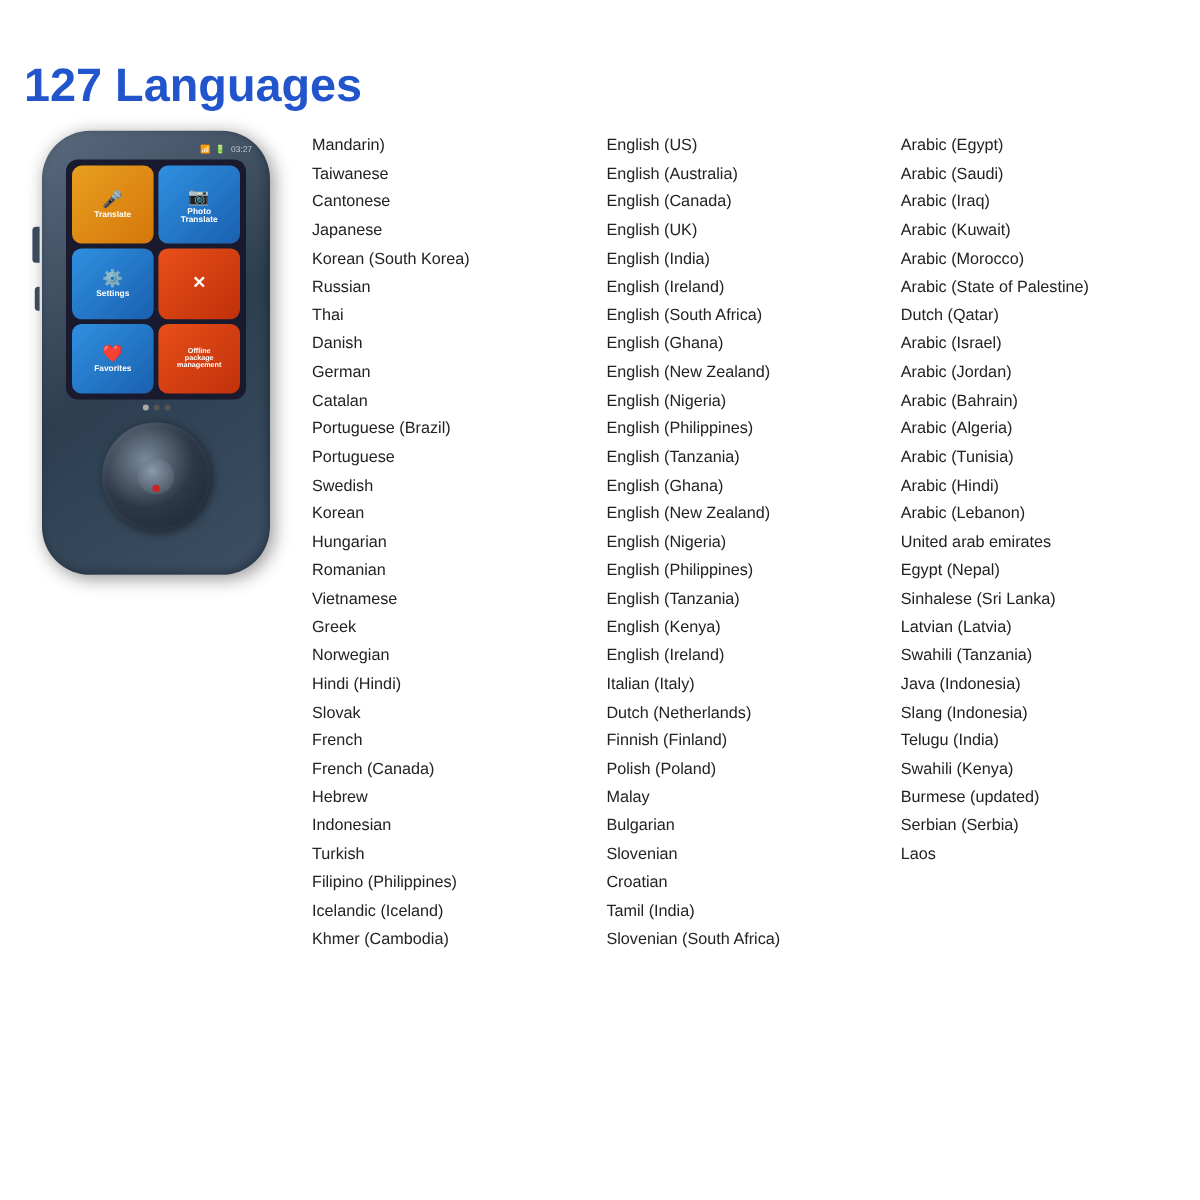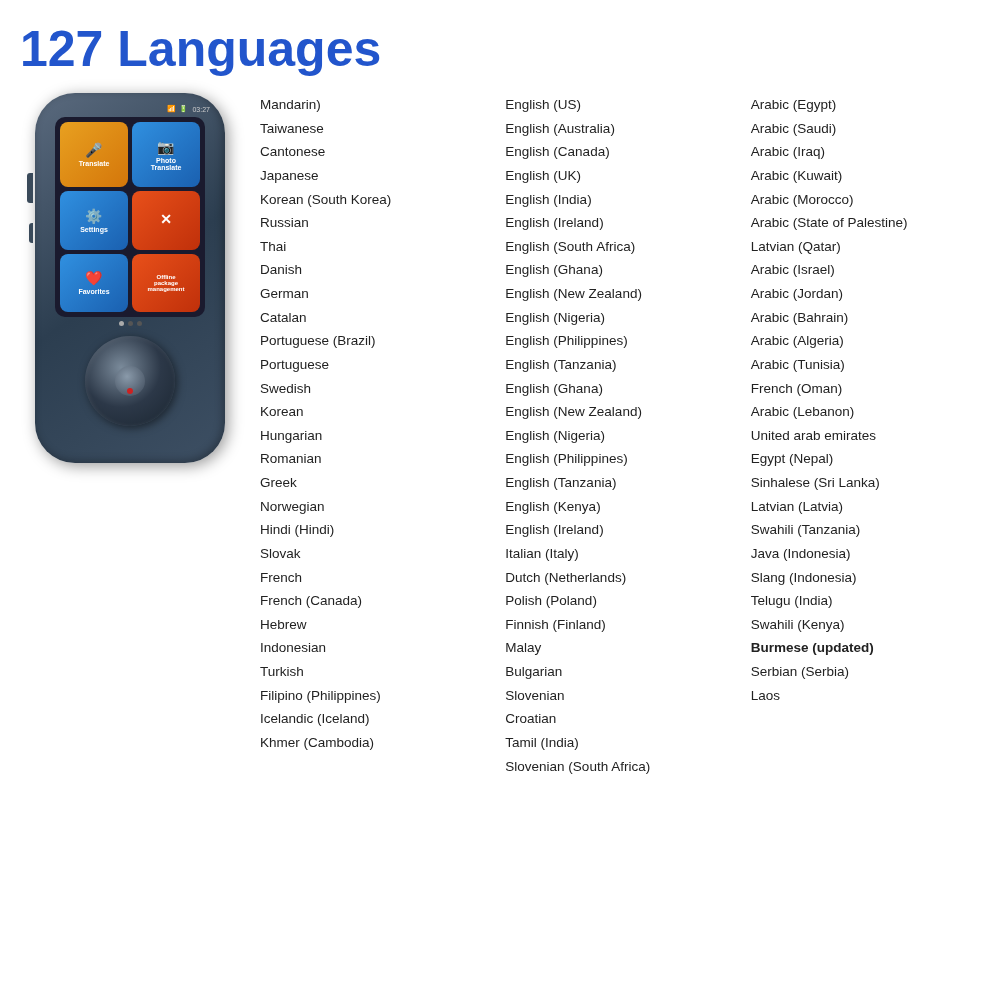--- a/index.html
+++ b/index.html
@@ -10,24 +10,25 @@
       font-family: Arial, sans-serif;
       overflow: hidden;
     }
     .page {
       width: 1000px;
       height: 1000px;
       padding: 20px;
       position: relative;
     }
     .title {
-      font-size: 50px;
+      font-size: 39px;
       font-weight: bold;
       color: #2255cc;
       margin-bottom: 15px;
+      margin-top: 30px;
     }
     .content-area {
       display: flex;
       flex-direction: row;
       gap: 0;
     }
     
     .device-container {
       width: 220px;
       flex-shrink: 0;
@@ -171,21 +172,21 @@
       display: flex;
       flex-direction: column;
     }
     .lang-item {
       font-size: 13.5px;
       color: #222;
       line-height: 1.75;
       white-space: nowrap;
     }
     .lang-item.bold {
-      font-weight: bold;
+      font-weight: normal;
     }
   </style>
 </head>
 <body>
 
 <div class="page">
   <div class="title">127 Languages</div>
   <div class="content-area">
 
     <div class="device-container">
@@ -252,20 +253,21 @@
           <div class="lang-item">Thai</div>
           <div class="lang-item">Danish</div>
           <div class="lang-item">German</div>
           <div class="lang-item">Catalan</div>
           <div class="lang-item">Portuguese (Brazil)</div>
           <div class="lang-item">Portuguese</div>
           <div class="lang-item">Swedish</div>
           <div class="lang-item">Korean</div>
           <div class="lang-item">Hungarian</div>
           <div class="lang-item">Romanian</div>
+          <div class="lang-item">Vietnamese</div>
           <div class="lang-item">Greek</div>
           <div class="lang-item">Norwegian</div>
           <div class="lang-item">Hindi (Hindi)</div>
           <div class="lang-item">Slovak</div>
           <div class="lang-item">French</div>
           <div class="lang-item">French (Canada)</div>
           <div class="lang-item">Hebrew</div>
           <div class="lang-item">Indonesian</div>
           <div class="lang-item">Turkish</div>
           <div class="lang-item">Filipino (Philippines)</div>
@@ -287,43 +289,43 @@
           <div class="lang-item">English (Tanzania)</div>
           <div class="lang-item">English (Ghana)</div>
           <div class="lang-item">English (New Zealand)</div>
           <div class="lang-item">English (Nigeria)</div>
           <div class="lang-item">English (Philippines)</div>
           <div class="lang-item">English (Tanzania)</div>
           <div class="lang-item">English (Kenya)</div>
           <div class="lang-item">English (Ireland)</div>
           <div class="lang-item">Italian (Italy)</div>
           <div class="lang-item">Dutch (Netherlands)</div>
+          <div class="lang-item">Finnish (Finland)</div>
           <div class="lang-item">Polish (Poland)</div>
-          <div class="lang-item">Finnish (Finland)</div>
           <div class="lang-item">Malay</div>
           <div class="lang-item">Bulgarian</div>
           <div class="lang-item">Slovenian</div>
           <div class="lang-item">Croatian</div>
           <div class="lang-item">Tamil (India)</div>
           <div class="lang-item">Slovenian (South Africa)</div>
         </div>
       <div class="lang-column" id="col3">
           <div class="lang-item">Arabic (Egypt)</div>
           <div class="lang-item">Arabic (Saudi)</div>
           <div class="lang-item">Arabic (Iraq)</div>
           <div class="lang-item">Arabic (Kuwait)</div>
           <div class="lang-item">Arabic (Morocco)</div>
           <div class="lang-item">Arabic (State of Palestine)</div>
-          <div class="lang-item">Latvian (Qatar)</div>
+          <div class="lang-item">Dutch (Qatar)</div>
           <div class="lang-item">Arabic (Israel)</div>
           <div class="lang-item">Arabic (Jordan)</div>
           <div class="lang-item">Arabic (Bahrain)</div>
           <div class="lang-item">Arabic (Algeria)</div>
           <div class="lang-item">Arabic (Tunisia)</div>
-          <div class="lang-item">French (Oman)</div>
+          <div class="lang-item">Arabic (Hindi)</div>
           <div class="lang-item">Arabic (Lebanon)</div>
           <div class="lang-item">United arab emirates</div>
           <div class="lang-item">Egypt (Nepal)</div>
           <div class="lang-item">Sinhalese (Sri Lanka)</div>
           <div class="lang-item">Latvian (Latvia)</div>
           <div class="lang-item">Swahili (Tanzania)</div>
           <div class="lang-item">Java (Indonesia)</div>
           <div class="lang-item">Slang (Indonesia)</div>
           <div class="lang-item">Telugu (India)</div>
           <div class="lang-item">Swahili (Kenya)</div>

